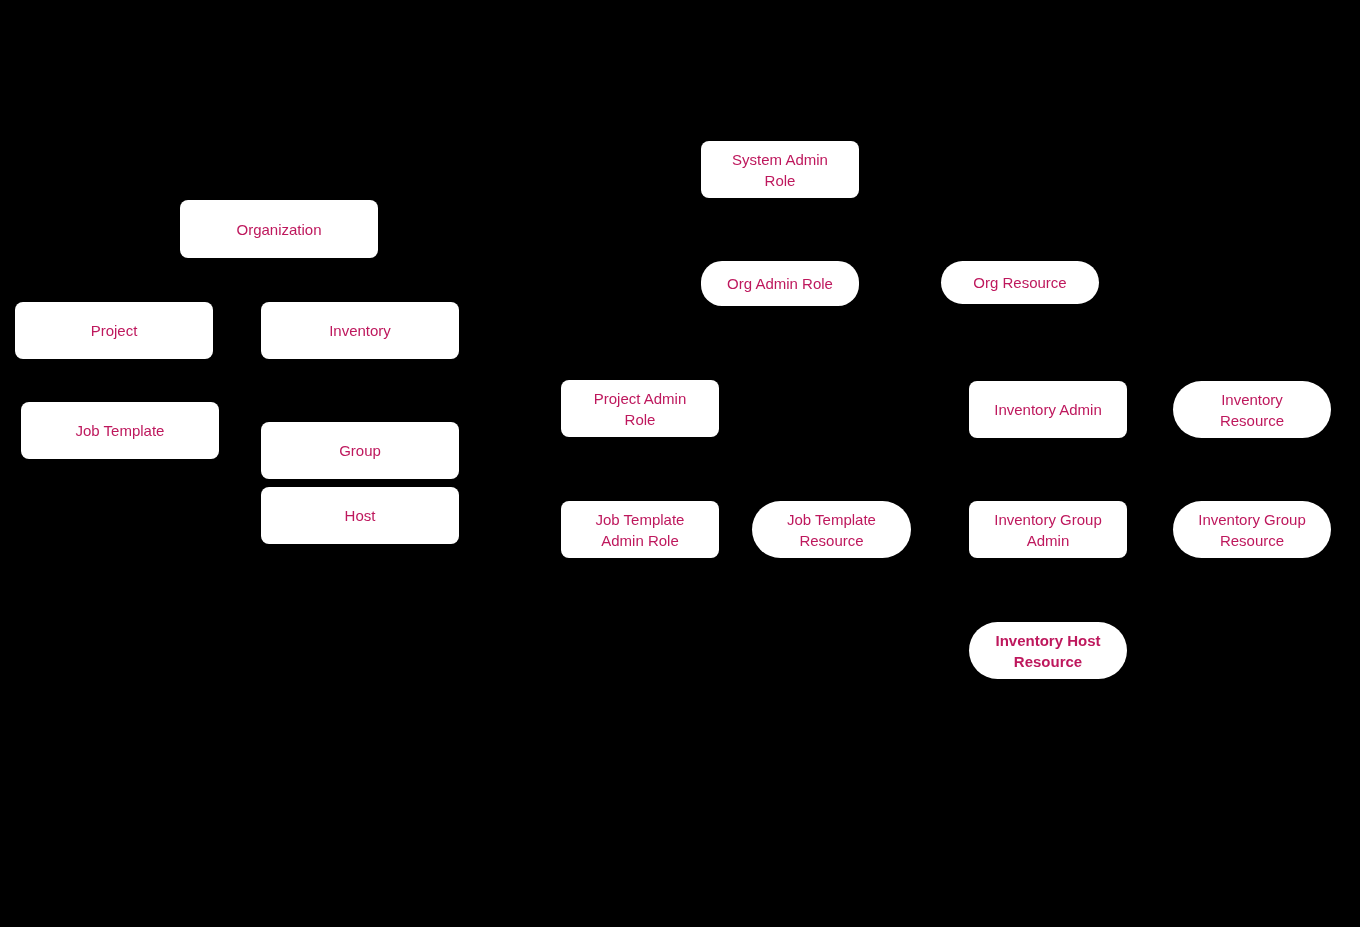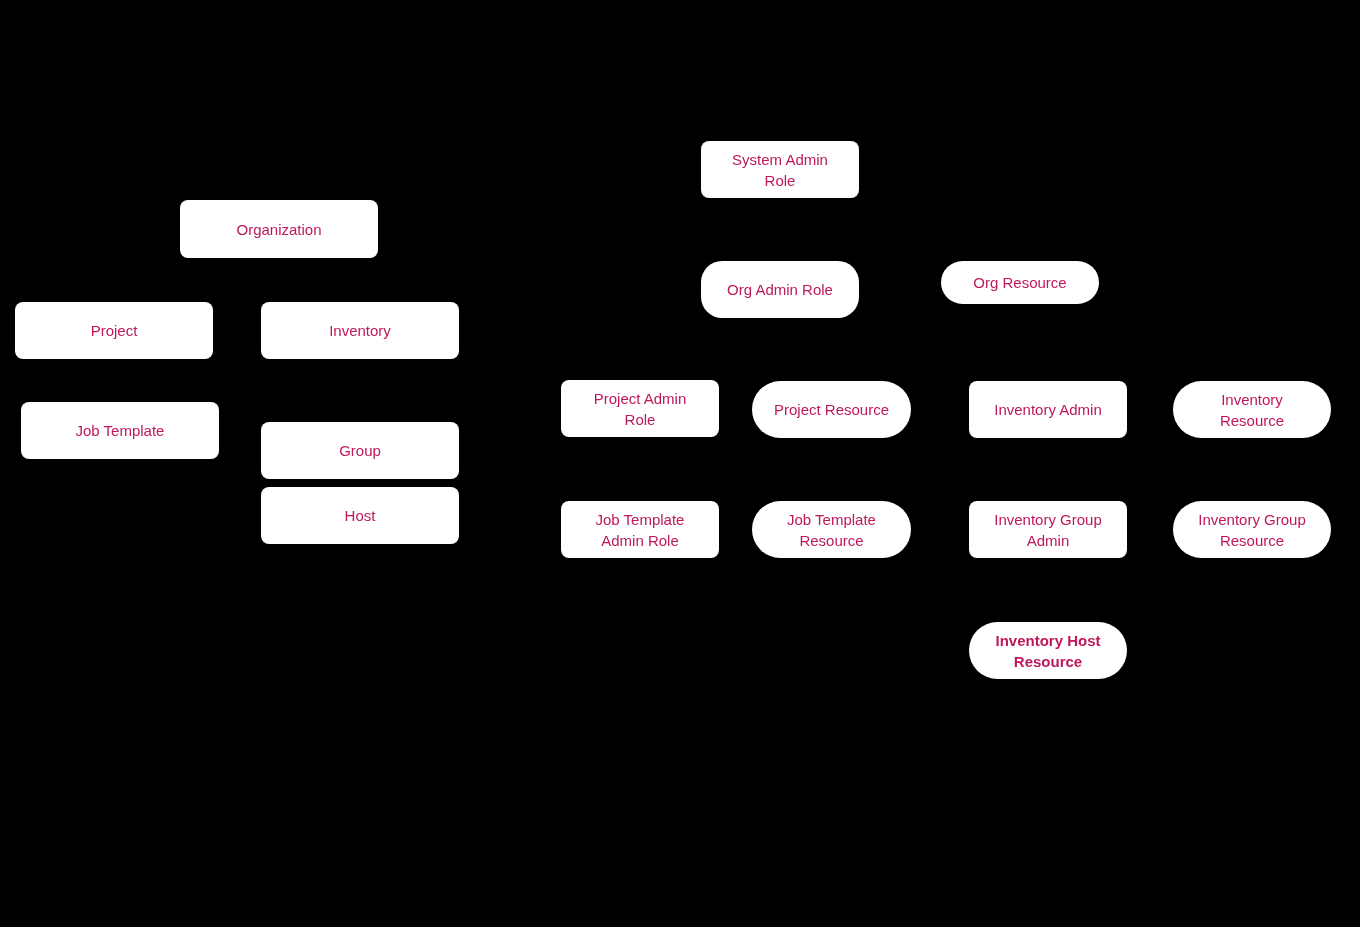--- a/index.html
+++ b/index.html
@@ -34,21 +34,21 @@
   
   #n-organization { left:141px; top:200px; width:198px; height:58px;margin-left:39px; }
   #n-project      { left:15px;  top:302px; width:198px; height:57px; }
   #n-inventory    { left:261px; top:302px; width:198px; height:57px; }
   #n-job-template { left:21px;  top:402px; width:198px; height:57px; }
   #n-group        { left:261px; top:422px; width:198px; height:57px; }
   #n-host         { left:261px; top:487px; width:198px; height:57px; }
 
   
   #n-system-admin-role        { left:701px;  top:141px; width:158px; height:57px; }
-  #n-org-admin-role           { left:701px;  top:261px; width:158px; height:57px;border-radius:21px; }
+  #n-org-admin-role           { left:701px;  top:261px; width:158px; height:45px;border-radius:21px; }
   #n-org-resource             { left:941px;  top:261px; width:158px; height:43px; }
   #n-project-admin-role       { left:561px;  top:380px; width:158px; height:57px; }
   #n-project-resource         { left:752px;  top:381px; width:159px; height:57px; }
   #n-inventory-admin          { left:969px;  top:381px; width:158px; height:57px; }
   #n-inventory-resource       { left:1173px; top:381px; width:158px; height:57px; }
   #n-job-template-admin-role  { left:561px;  top:501px; width:158px; height:57px; }
   #n-job-template-resource    { left:752px;  top:501px; width:159px; height:57px; }
   #n-inventory-group-admin    { left:969px;  top:501px; width:158px; height:57px; }
   #n-inventory-group-resource { left:1173px; top:501px; width:158px; height:57px; }
   #n-inventory-host-resource  { left:969px;  top:622px; width:158px; height:57px;font-weight:bold; }
@@ -64,21 +64,20 @@
   <div class="node rect" id="n-job-template">Job Template</div>
   <div class="node rect" id="n-group">Group</div>
   <div class="node rect" id="n-host">Host</div>
 
   <div class="node rect" id="n-system-admin-role">System Admin
 Role</div>
   <div class="node rect" id="n-org-admin-role">Org Admin Role</div>
   <div class="node stadium" id="n-org-resource">Org Resource</div>
   <div class="node rect" id="n-project-admin-role">Project Admin
 Role</div>
-  <div class="node stadium" id="n-project-resource">Project Resource</div>
   <div class="node rect" id="n-inventory-admin">Inventory Admin</div>
   <div class="node stadium" id="n-inventory-resource">Inventory
 Resource</div>
   <div class="node rect" id="n-job-template-admin-role">Job Template
 Admin Role</div>
   <div class="node stadium" id="n-job-template-resource">Job Template
 Resource</div>
   <div class="node rect" id="n-inventory-group-admin">Inventory Group
 Admin</div>
   <div class="node stadium" id="n-inventory-group-resource">Inventory Group

